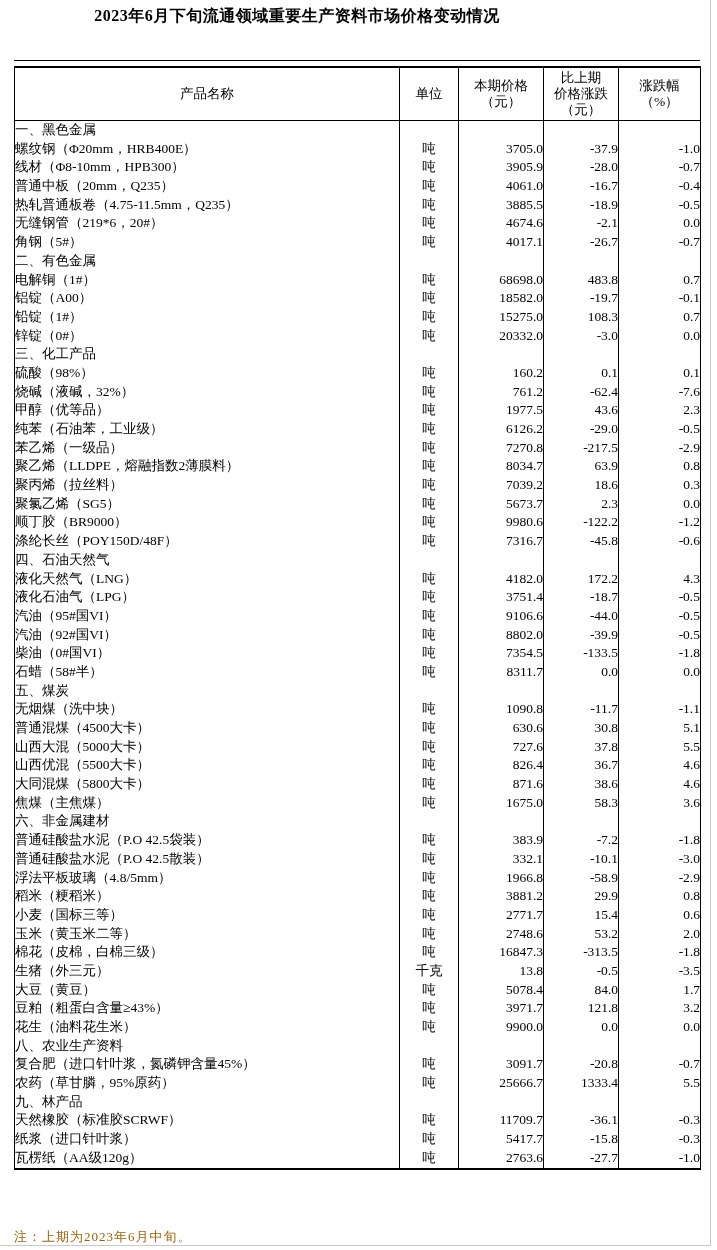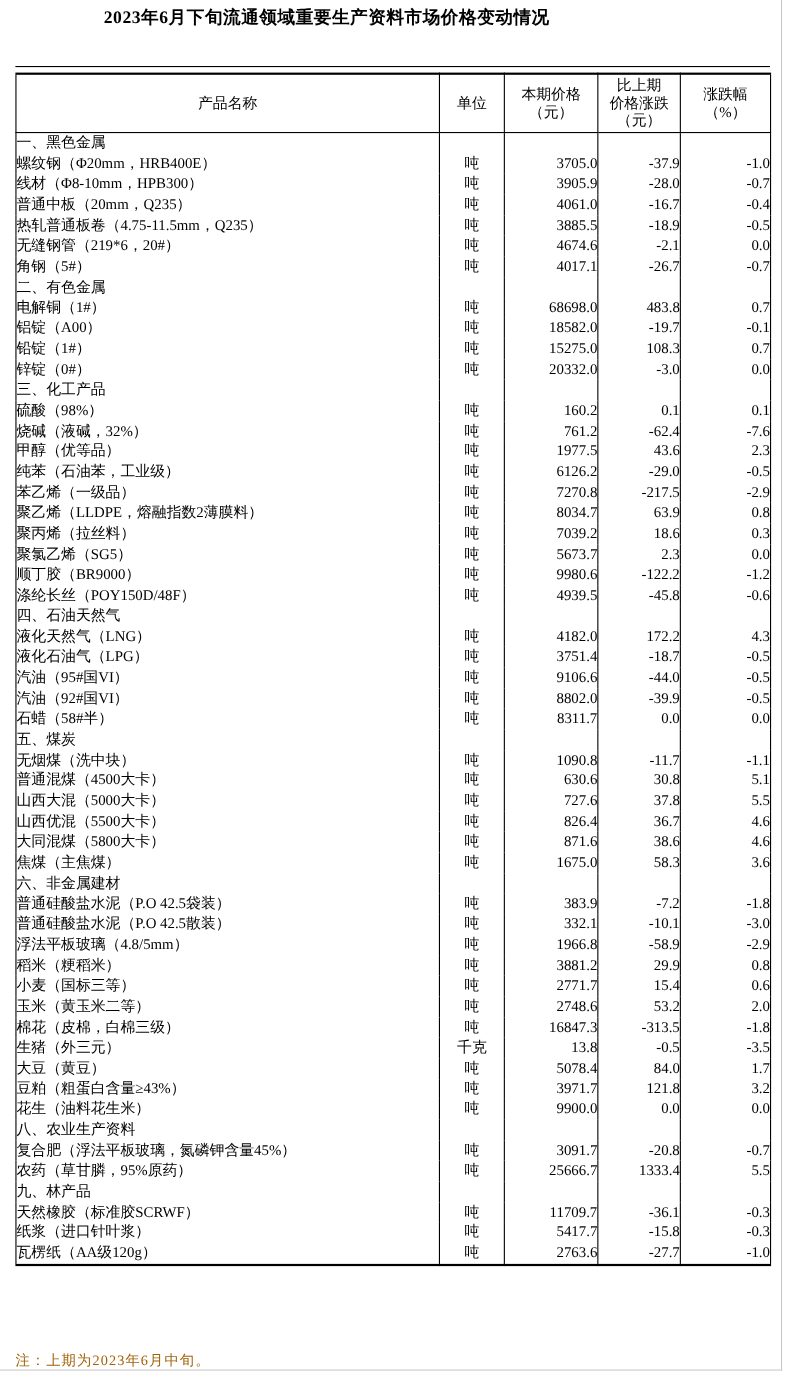--- a/index.html
+++ b/index.html
@@ -231,21 +231,21 @@
       <tr>
         <td class="item">顺丁胶（BR9000）</td>
         <td class="unit">吨</td>
         <td class="num">9980.6</td>
         <td class="num">-122.2</td>
         <td class="num pct">-1.2</td>
       </tr>
       <tr>
         <td class="item">涤纶长丝（POY150D/48F）</td>
         <td class="unit">吨</td>
-        <td class="num">4939.5</td>
+        <td class="num">7316.7</td>
         <td class="num">-45.8</td>
         <td class="num pct">-0.6</td>
       </tr>
       <tr>
         <td class="sec">四、石油天然气</td>
         <td></td>
         <td></td>
         <td></td>
         <td></td>
       </tr>
@@ -269,20 +269,27 @@
         <td class="num">9106.6</td>
         <td class="num">-44.0</td>
         <td class="num pct">-0.5</td>
       </tr>
       <tr>
         <td class="item">汽油（92#国VI）</td>
         <td class="unit">吨</td>
         <td class="num">8802.0</td>
         <td class="num">-39.9</td>
         <td class="num pct">-0.5</td>
+      </tr>
+      <tr>
+        <td class="item">柴油（0#国VI）</td>
+        <td class="unit">吨</td>
+        <td class="num">7354.5</td>
+        <td class="num">-133.5</td>
+        <td class="num pct">-1.8</td>
       </tr>
       <tr>
         <td class="item">石蜡（58#半）</td>
         <td class="unit">吨</td>
         <td class="num">8311.7</td>
         <td class="num">0.0</td>
         <td class="num pct">0.0</td>
       </tr>
       <tr>
         <td class="sec">五、煤炭</td>
@@ -418,21 +425,21 @@
         <td class="num pct">0.0</td>
       </tr>
       <tr>
         <td class="sec">八、农业生产资料</td>
         <td></td>
         <td></td>
         <td></td>
         <td></td>
       </tr>
       <tr>
-        <td class="item">复合肥（浮法平板玻璃，氮磷钾含量45%）</td>
+        <td class="item">复合肥（进口针叶浆，氮磷钾含量45%）</td>
         <td class="unit">吨</td>
         <td class="num">3091.7</td>
         <td class="num">-20.8</td>
         <td class="num pct">-0.7</td>
       </tr>
       <tr>
         <td class="item">农药（草甘膦，95%原药）</td>
         <td class="unit">吨</td>
         <td class="num">25666.7</td>
         <td class="num">1333.4</td>

